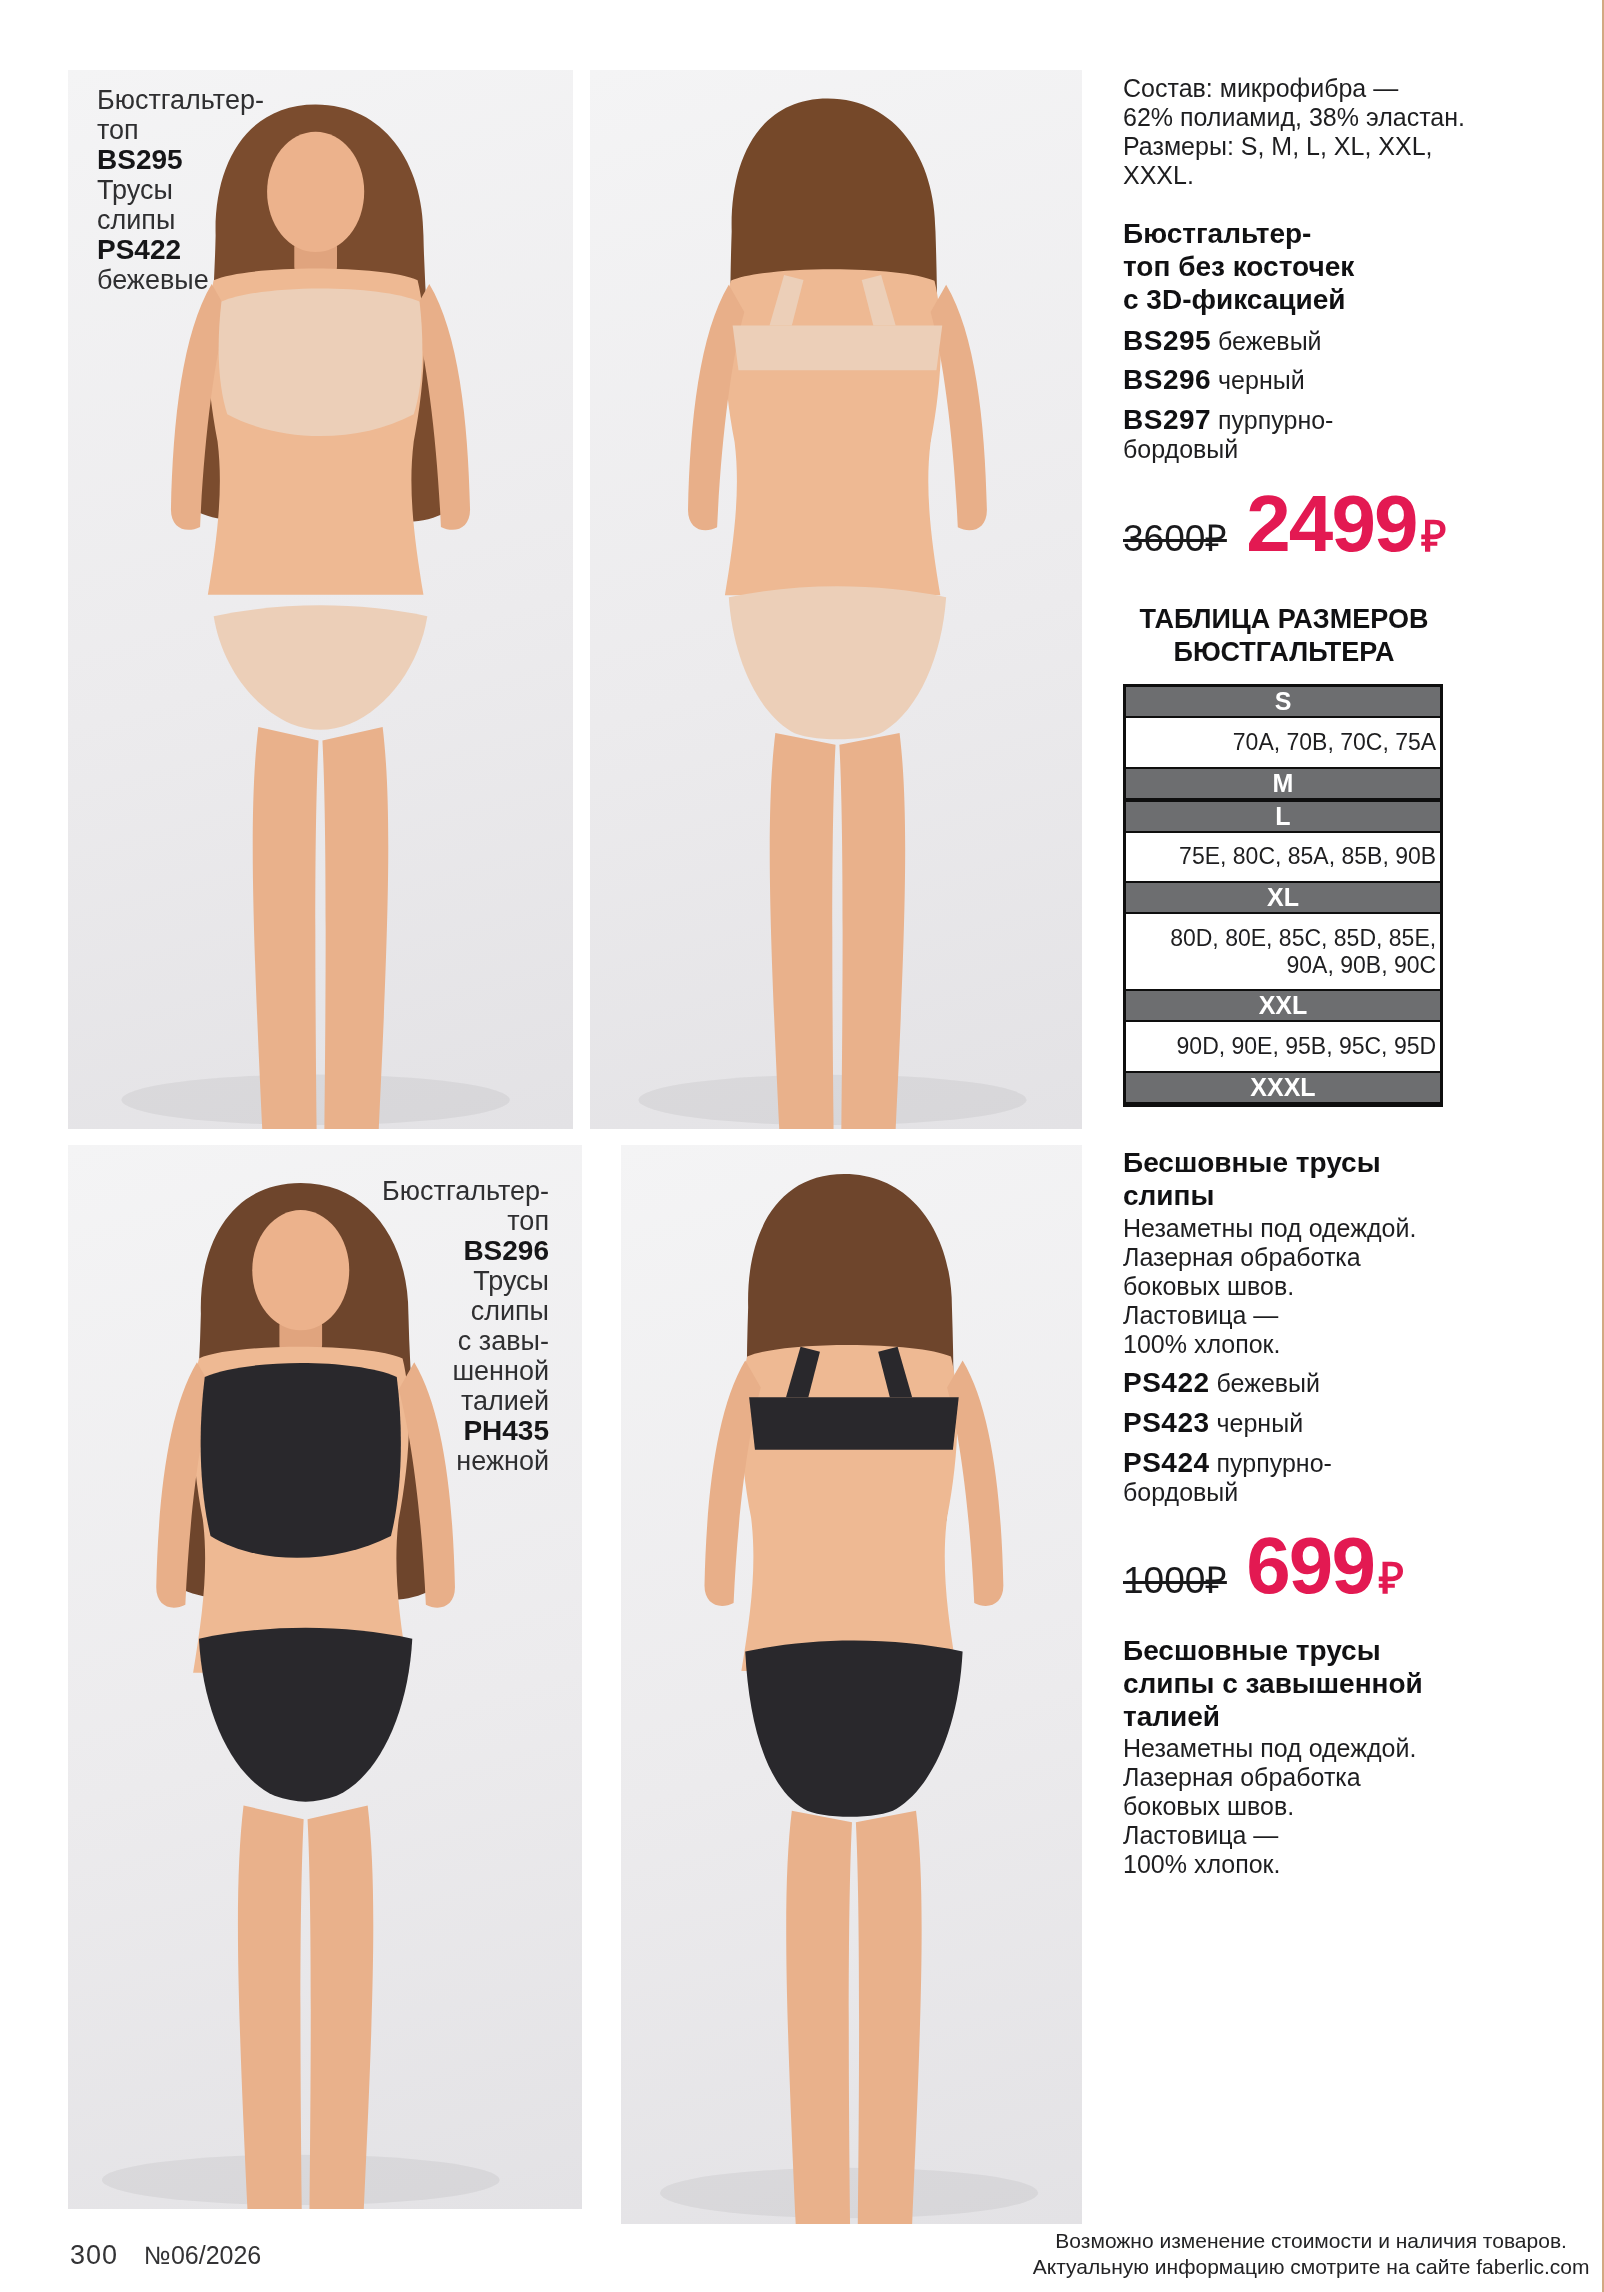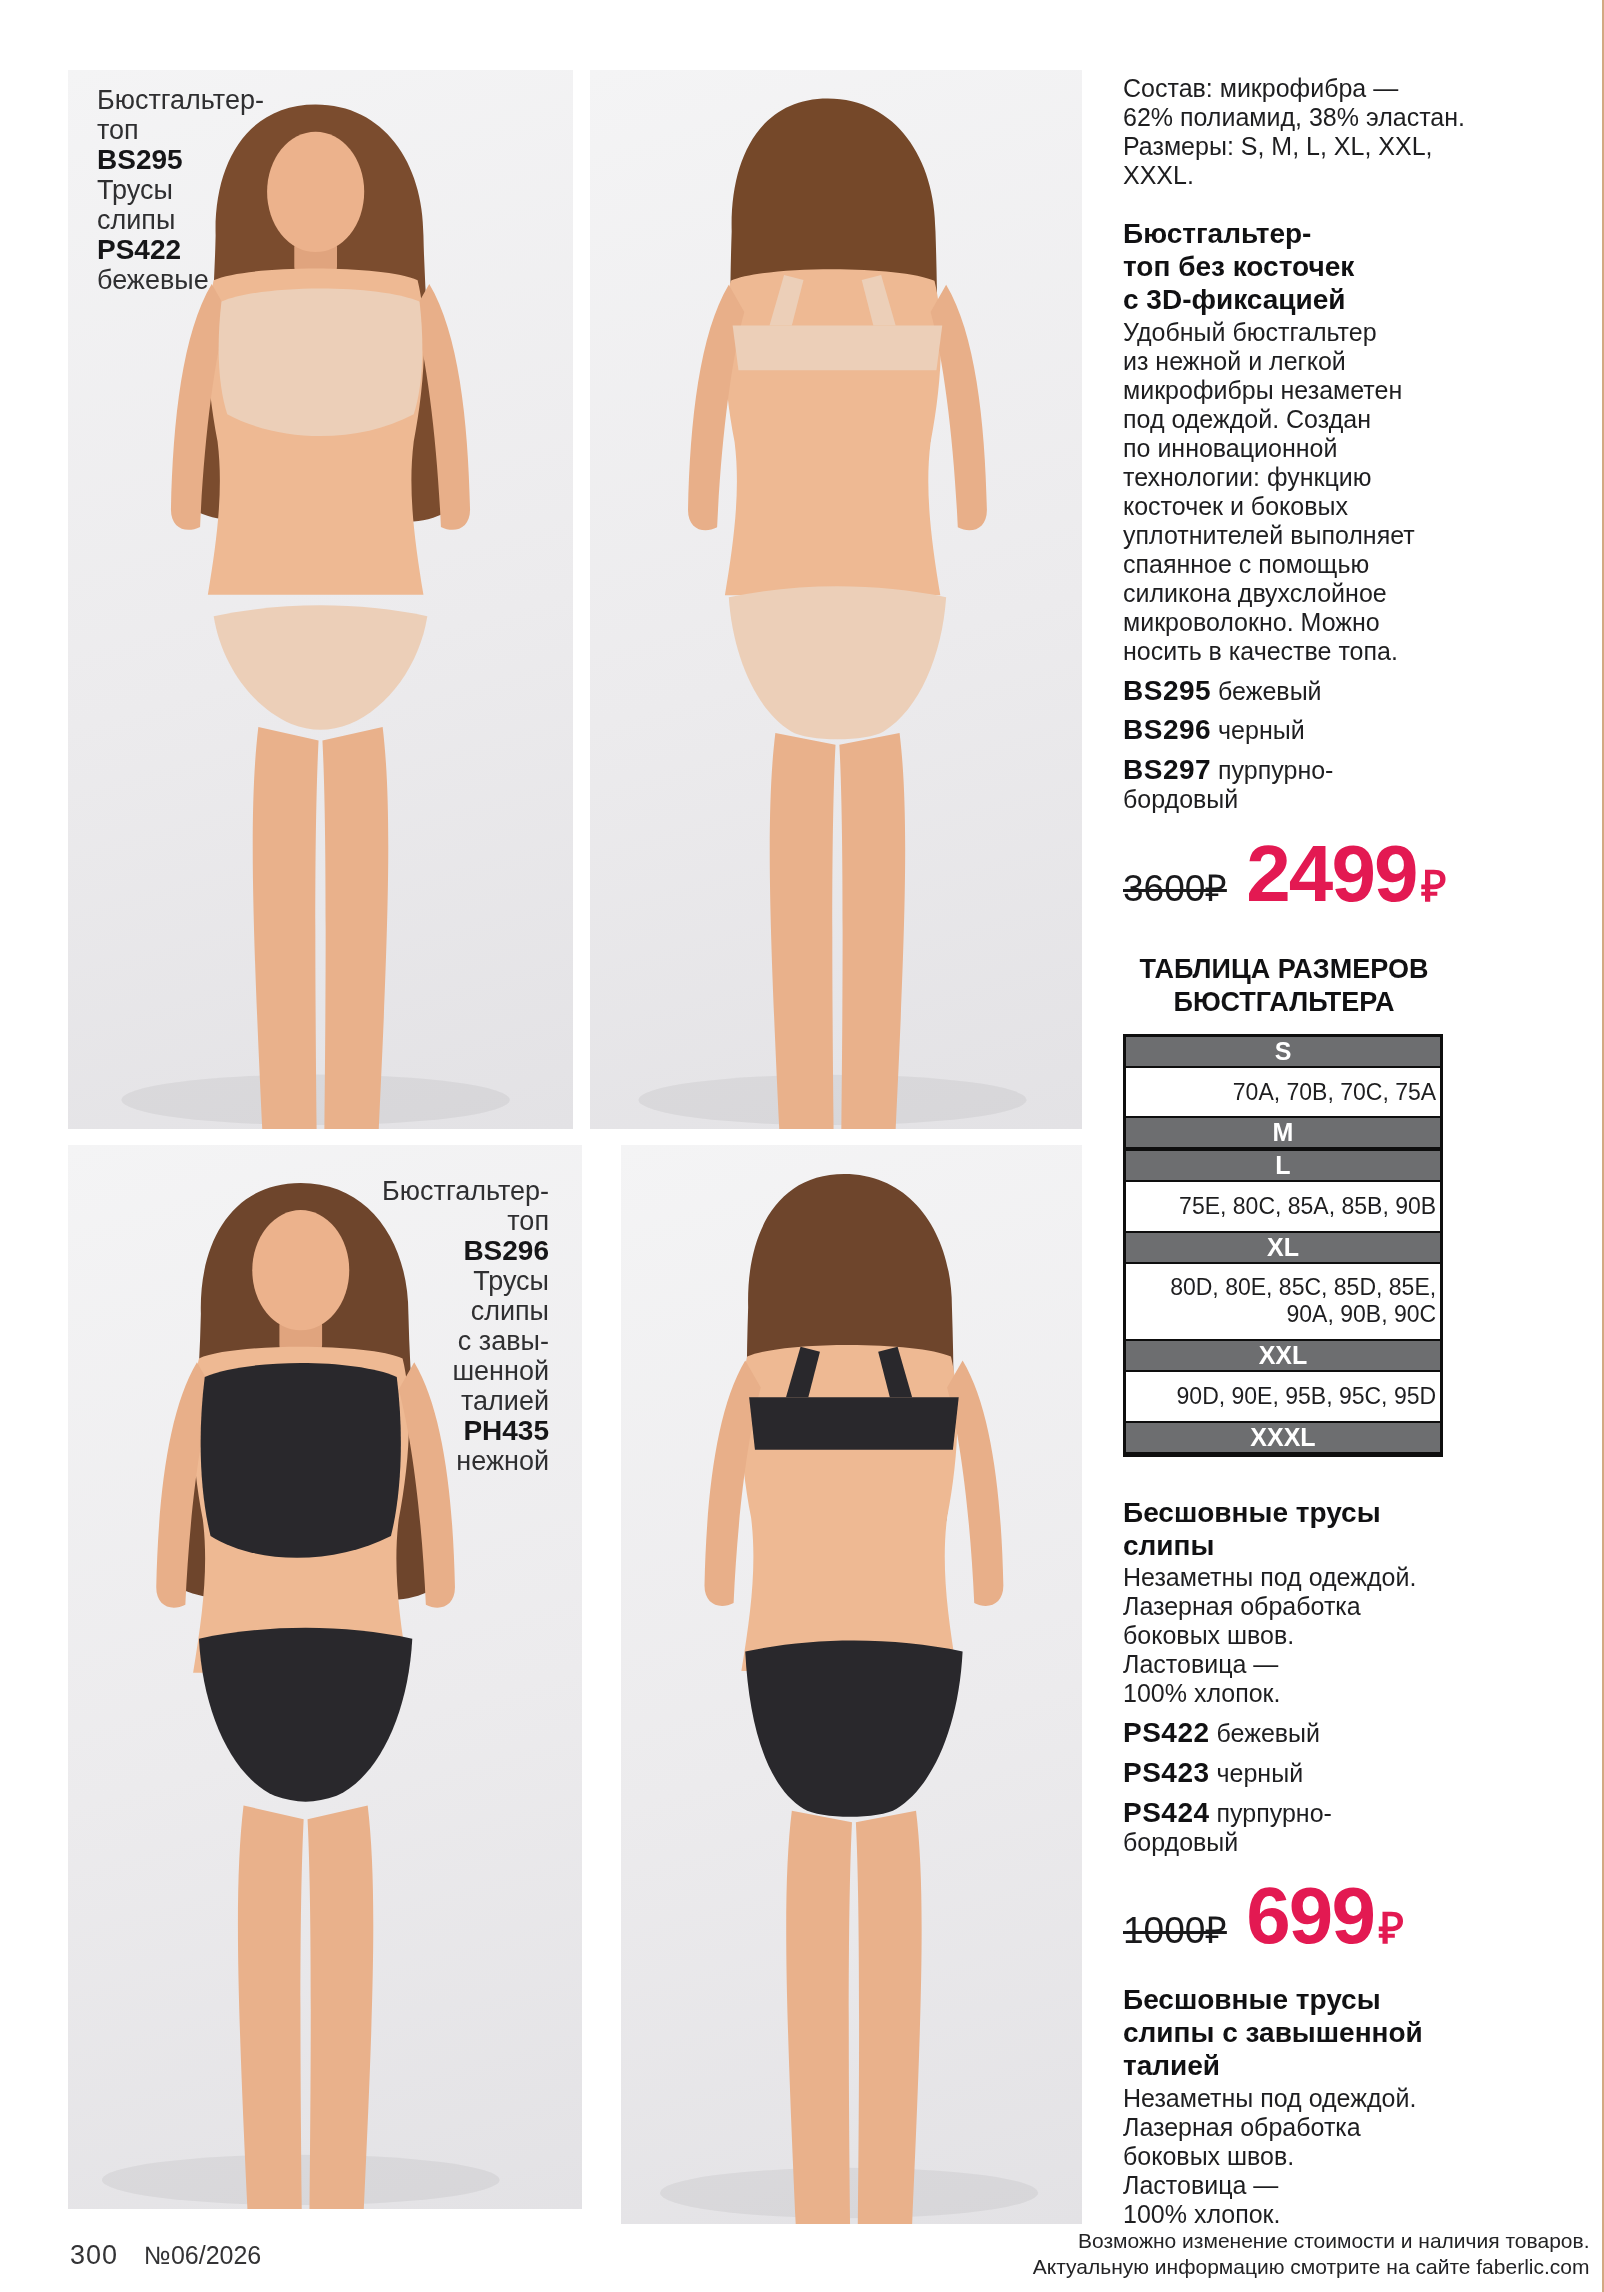--- a/index.html
+++ b/index.html
@@ -40,21 +40,21 @@
   .table-title{width:322px;text-align:center;font-weight:700;font-size:27px;line-height:33px;margin-top:33px;color:#111113;}
   .size-table{width:314px;margin-top:15.5px;border:3.9px solid #0e0e0e;background:#ffffff;}
   .size-head{background:#6d6e70;color:#ffffff;font-weight:700;font-size:25px;line-height:29px;text-align:center;border-top:2.9px solid #0e0e0e;border-bottom:2.9px solid #0e0e0e;}
   .size-head:first-child{border-top:none;}
   .size-values{font-size:23px;line-height:27px;text-align:right;padding:10.7px 3.9px;color:#1e1e20;}
 
   
   .footer-left{position:absolute;left:70px;top:2240px;color:#333335;}
   .footer-left .num{font-size:27px;letter-spacing:1px;}
   .footer-left .issue{font-size:25px;margin-left:26px;}
-  .footer-right{position:absolute;right:15.5px;top:2228px;text-align:right;font-size:21px;line-height:26px;color:#232325;}
+  .footer-right{position:absolute;right:15.5px;top:2228px;text-align:center;font-size:21px;line-height:26px;color:#232325;}
 
   .edge-line{position:absolute;top:0;right:0;width:2.9px;height:2292px;background:#d2a983;}
 </style>
 </head>
 <body>
 
 <div class="page">
 
   <div class="photo" id="photo1">
     <svg viewBox="0 0 520 1090" preserveAspectRatio="xMidYMax meet">
@@ -147,32 +147,20 @@
   <div class="column">
 
     <div class="body-text pre mt-comp">Состав: микрофибра —
 62% полиамид, 38% эластан.
 Размеры: S, M, L, XL, XXL,
 XXXL.</div>
 
     <h3 class="section-heading pre" style="margin-top:27px;">Бюстгальтер-
 топ без косточек
 с 3D-фиксацией</h3>
-    <div class="body-text pre" style="margin-top:1.9px;">Удобный бюстгальтер
-из нежной и легкой
-микрофибры незаметен
-под одеждой. Создан
-по инновационной
-технологии: функцию
-косточек и боковых
-уплотнителей выполняет
-спаянное с помощью
-силикона двухслойное
-микроволокно. Можно
-носить в качестве топа.</div>
     <div class="variants">
         <div class="variant"><b>BS295</b> бежевый</div>
         <div class="variant"><b>BS296</b> черный</div>
         <div class="variant"><b>BS297</b> пурпурно-
 бордовый</div>
       </div>
 
     <div class="price-row">
       <span class="price-old">3600₽</span>
       <span class="price-new accent" style="color: rgb(227, 25, 82);">2499</span>

